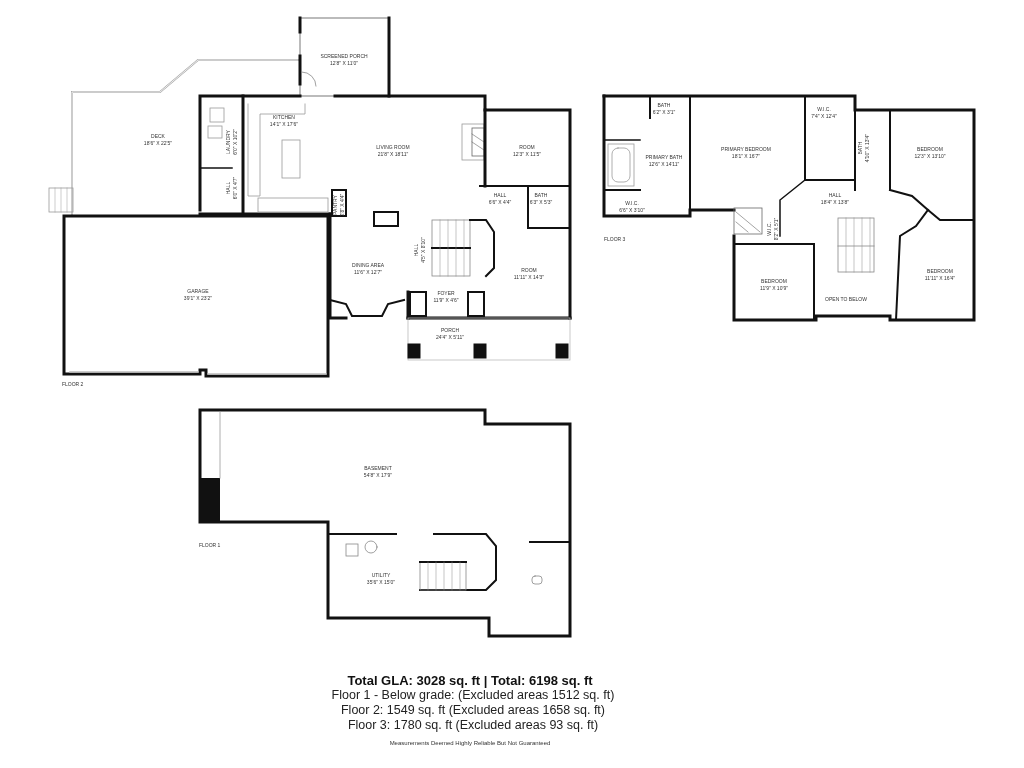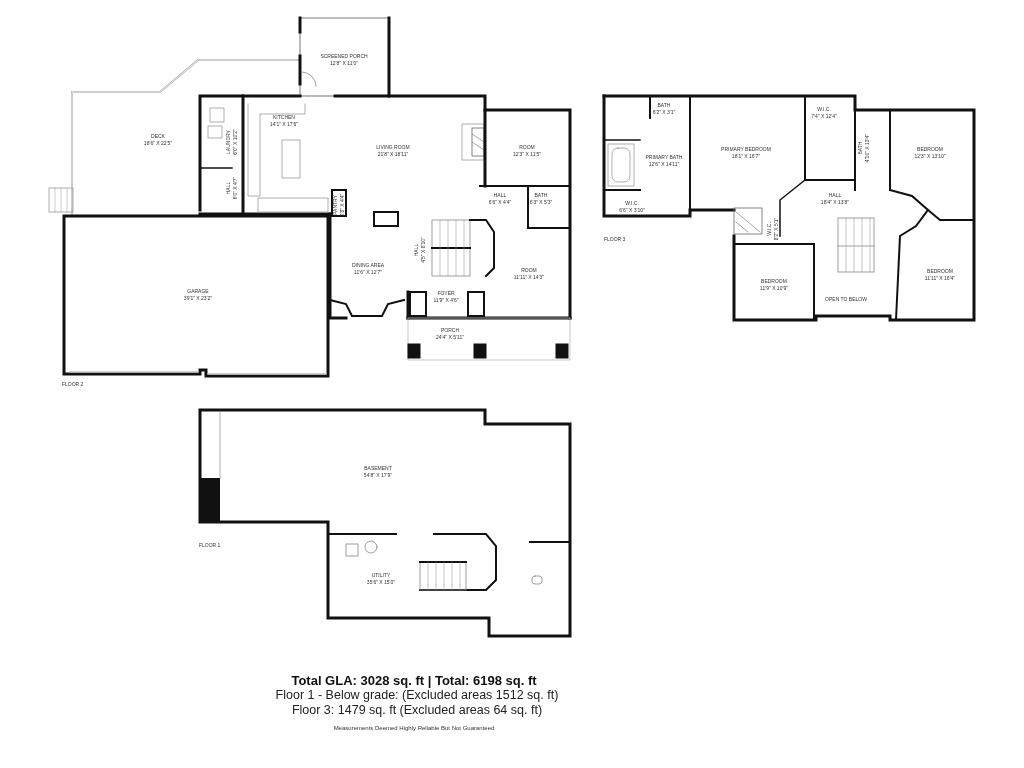--- a/index.html
+++ b/index.html
@@ -2,21 +2,21 @@
 <html><head>
 <meta charset="utf-8">
 <style>
   html,body{margin:0;padding:0;background:#fff;}
   body{width:1024px;height:768px;position:relative;overflow:hidden;font-family:"Liberation Sans",sans-serif;color:#222;}
   svg.plan{position:absolute;left:0;top:0;}
   .lbl{position:absolute;text-align:center;font-size:5px;line-height:7px;color:#333;text-transform:uppercase;white-space:nowrap;transform:translate(-50%,-50%);}
   .lbl .dim{display:block;}
   .lbl.rot{transform:translate(-50%,-50%) rotate(-90deg);}
   .floor-tag{position:absolute;font-size:5px;color:#333;text-transform:uppercase;}
-  .summary{position:absolute;left:0;width:828px;text-align:center;top:673px;}
+  .summary{position:absolute;left:12px;width:828px;text-align:center;top:673px;padding-left:44px;}
   .summary .total{font-weight:bold;font-size:13px;line-height:15px;color:#111;}
   .summary .line{font-size:12.5px;line-height:15px;color:#222;margin-left:6px;}
   .summary .disclaimer{font-size:6px;margin-top:7px;color:#333;}
 </style>
 </head>
 <body>
 
 <svg class="plan" width="1024" height="768" viewBox="0 0 1024 768">
 
   <g fill="none" stroke="#111" stroke-linecap="square">
@@ -173,15 +173,16 @@
 <div class="lbl" style="left:940px;top:275px;"><span>BEDROOM</span><span class="dim">11'11" X 16'4"</span></div>
 <div class="floor-tag" style="left:604px;top:236px;">FLOOR 3</div>
 
 <div class="lbl" style="left:378px;top:472px;"><span>BASEMENT</span><span class="dim">54'8" X 17'9"</span></div>
 <div class="lbl" style="left:381px;top:579px;"><span>UTILITY</span><span class="dim">35'6" X 15'0"</span></div>
 <div class="floor-tag" style="left:199px;top:542px;">FLOOR 1</div>
 
 <div class="summary">
   <div class="total">Total GLA: 3028 sq. ft | Total: 6198 sq. ft</div>
   <div class="line">Floor 1 - Below grade: (Excluded areas 1512 sq. ft)</div>
-  <div class="line">Floor 3: 1479 sq. ft (Excluded areas 64 sq. ft)</div>
+  <div class="line">Floor 2: 1549 sq. ft (Excluded areas 1658 sq. ft)</div>
+  <div class="line">Floor 3: 1780 sq. ft (Excluded areas 93 sq. ft)</div>
   <div class="disclaimer">Measurements Deemed Highly Reliable But Not Guaranteed</div>
 </div>
 
 </body></html>

